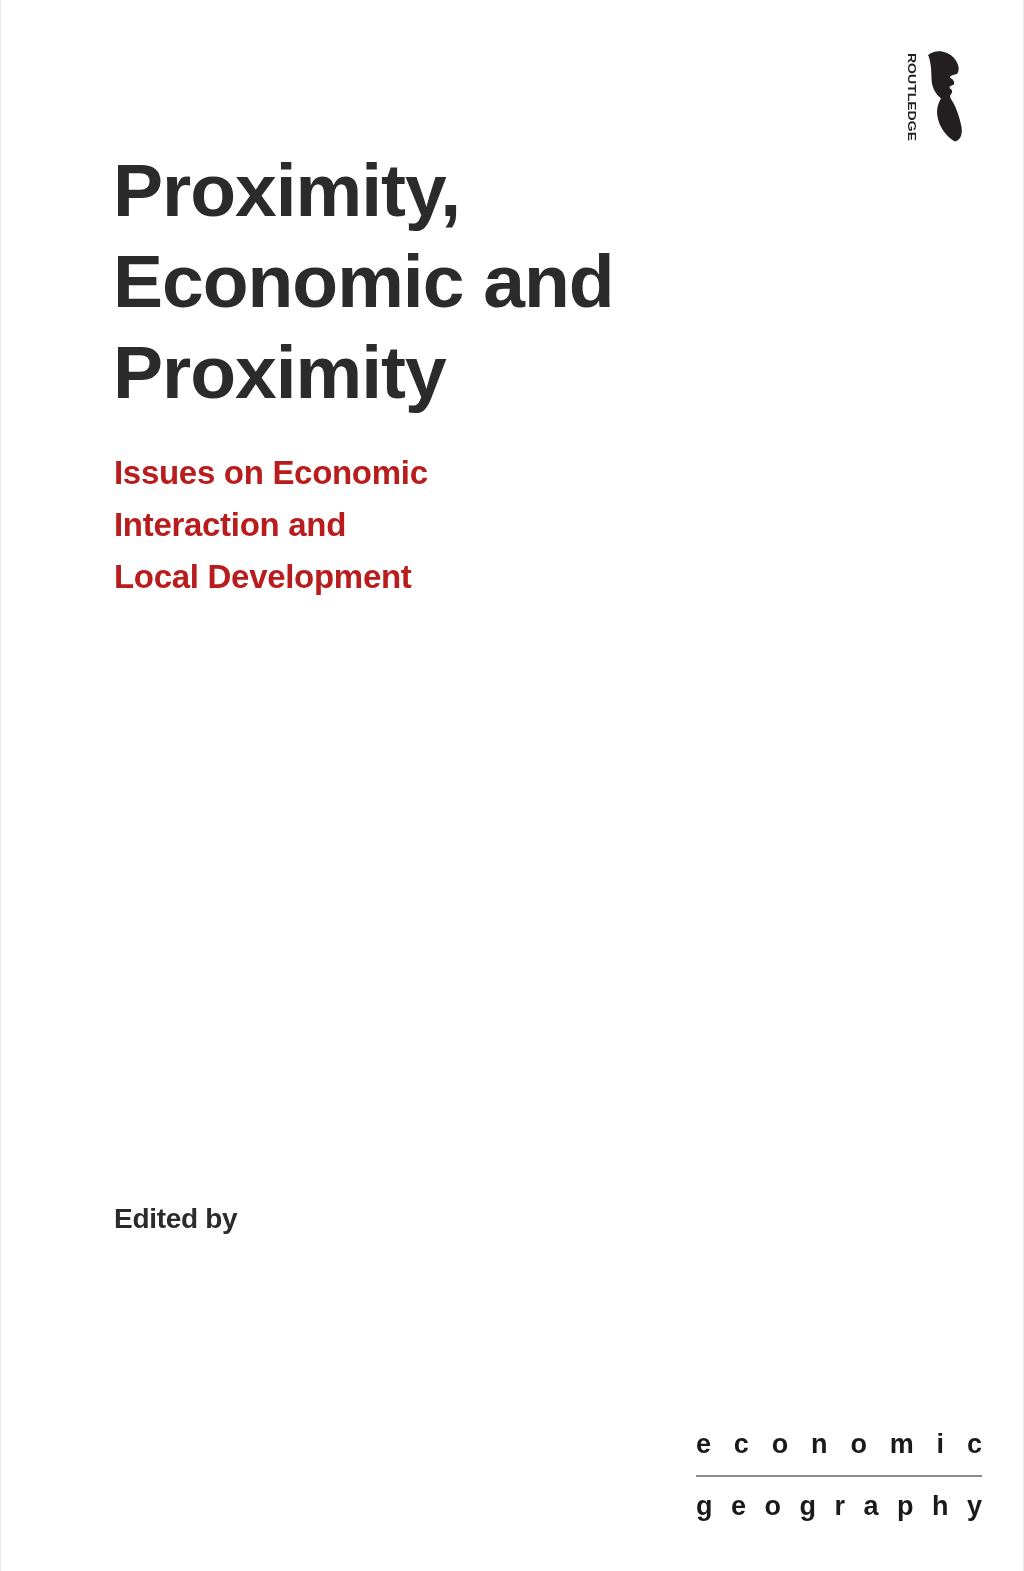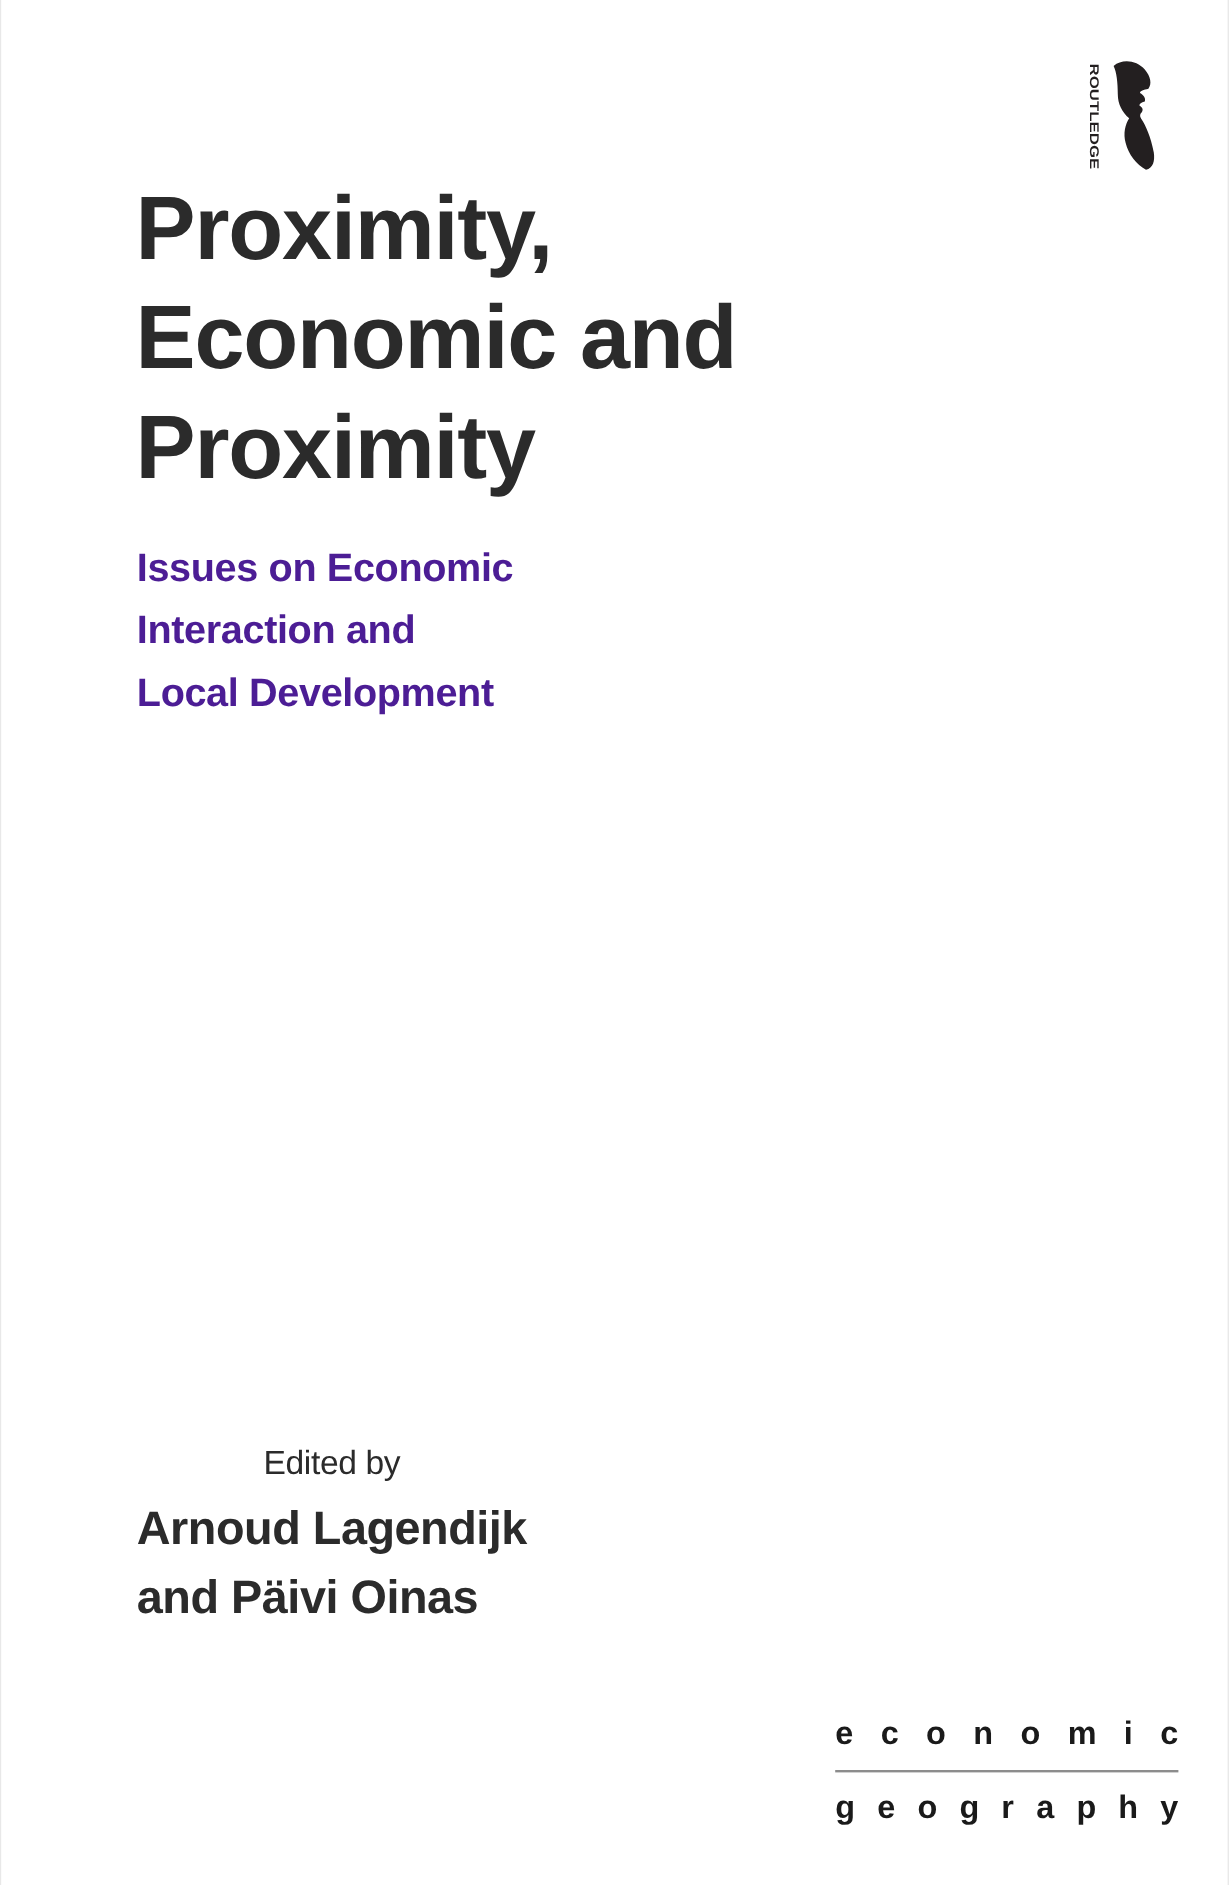--- a/index.html
+++ b/index.html
@@ -36,42 +36,41 @@
     line-height: 91px;
     font-weight: 700;
     letter-spacing: -1px;
   }
 
   
   .subtitle-block {
     position: absolute;
     left: 113px;
     top: 447px;
-    color: #4c1d95;
+    color: #b91c1c;
   }
   .subtitle-line {
     font-size: 33px;
     line-height: 52px;
     font-weight: 700;
     letter-spacing: -0.3px;
   }
 
   
   .editors-block {
     position: absolute;
     left: 113px;
     top: 1202px;
     color: #2b2b2b;
   }
   .edited-by {
     font-size: 28px;
     line-height: 34px;
-    font-weight: 400;
+    font-weight: 700;
     letter-spacing: -0.3px;
-    text-align: center;
   }
   .editor-names {
     margin-top: 10px;
   }
   .editor-name-line {
     font-size: 39px;
     line-height: 57px;
     font-weight: 700;
     letter-spacing: -0.4px;
   }
@@ -130,24 +129,20 @@
   </div>
 
   <div class="subtitle-block">
     <div class="subtitle-line">Issues on Economic</div>
     <div class="subtitle-line">Interaction and</div>
     <div class="subtitle-line">Local Development</div>
   </div>
 
   <div class="editors-block">
     <div class="edited-by">Edited by</div>
-    <div class="editor-names">
-      <div class="editor-name-line">Arnoud Lagendijk</div>
-      <div class="editor-name-line">and Päivi Oinas</div>
-    </div>
   </div>
 
   <div class="series-block">
     <div class="series-word">
         <span>e</span>
         <span>c</span>
         <span>o</span>
         <span>n</span>
         <span>o</span>
         <span>m</span>

